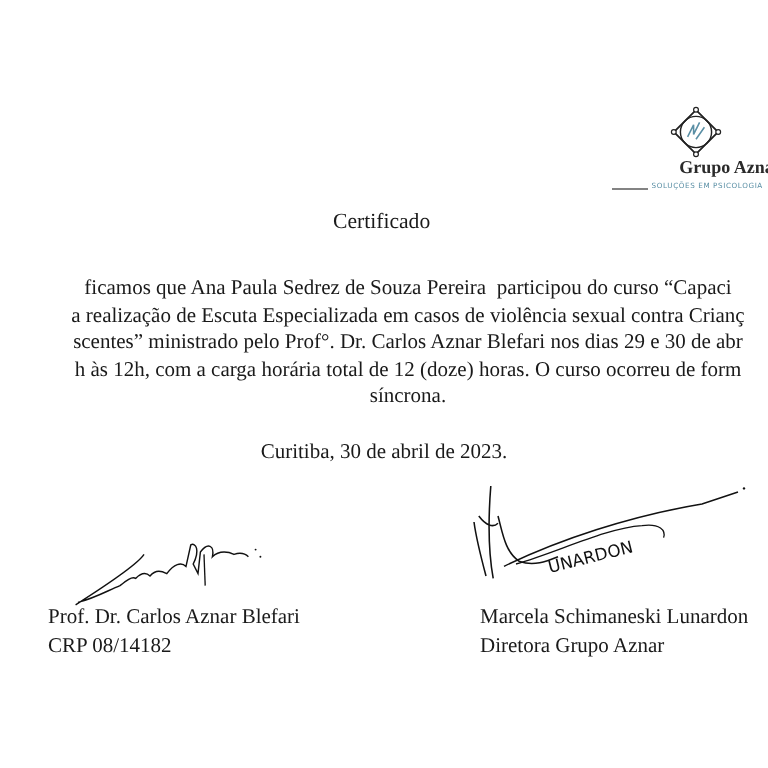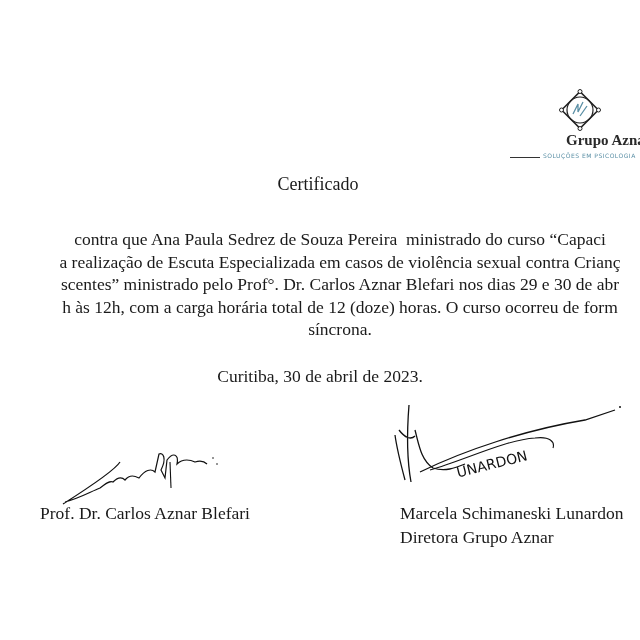--- a/index.html
+++ b/index.html
@@ -36,21 +36,21 @@
     <path d="M15 26 L20 16 L20 24 L25 14 M22 28 L29 18" fill="none" stroke="#5a8fa5" stroke-width="1.3"></path>
   </svg>
   <span class="brand">Grupo Aznar</span>
   <span class="tag-line"></span>
   <span class="tagline">SOLUÇÕES EM PSICOLOGIA</span>
 </div>
 
 <div class="title">Certificado</div>
 
 <div class="body-text">
-  <span class="line"><span>contra que </span><b>Ana Paula Sedrez de Souza Pereira</b><span style="white-space:pre">  ministrado do curso “Capaci</span></span>
+  <span class="line"><span>ficamos que </span><b>Ana Paula Sedrez de Souza Pereira</b><span style="white-space:pre">  participou do curso “Capaci</span></span>
   <span class="line">a realização de Escuta Especializada em casos de violência sexual contra Crianç</span>
   <span class="line">scentes” ministrado pelo Prof°. Dr. Carlos Aznar Blefari nos dias 29 e 30 de abr</span>
   <span class="line">h às 12h, com a carga horária total de 12 (doze) horas. O curso ocorreu de form</span>
   <span class="line">síncrona.</span>
 </div>
 
 <div class="place-date">Curitiba, 30 de abril de 2023.</div>
 
 <svg class="sig-svg" style="left:55px;top:440px" width="180" height="70" viewBox="0 0 180 70">
   <path d="M8 64 C30 50 60 30 65 22 M10 62 C25 58 35 52 45 48 C50 44 55 40 58 42 C62 38 66 36 70 40 C75 34 80 36 84 38 C90 30 96 28 100 32 L104 14 C108 12 112 18 106 30 L110 38 L112 20 C118 12 124 14 122 24 C128 18 136 20 140 22 C146 20 150 22 152 24" fill="none" stroke="#111" stroke-width="1.2"></path>
@@ -62,18 +62,19 @@
 <svg class="sig-svg" style="left:385px;top:390px" width="240" height="100" viewBox="0 0 240 100">
   <path d="M10 45 C12 60 16 75 20 90 M24 15 C22 40 22 70 26 92 M14 40 C20 48 26 50 30 46 M30 40 C34 55 36 70 48 78 C60 82 70 78 80 74" fill="none" stroke="#111" stroke-width="1.3"></path>
   <path d="M35 82 C80 60 140 40 200 30 L230 20" fill="none" stroke="#111" stroke-width="1.3"></path>
   <path d="M45 80 C80 70 120 50 150 48 C165 46 170 52 168 58" fill="none" stroke="#111" stroke-width="1.1"></path>
   <text x="70" y="78" font-size="14" font-family="DejaVu Sans, sans-serif" fill="#111" transform="rotate(-14 110 70)">UNARDON</text>
   <circle cx="235" cy="17" r="1" fill="#111"></circle>
 </svg>
 
 <div class="sig sig1">
   <div>Prof. Dr. Carlos Aznar Blefari</div>
+  <div>CRP 08/14182</div>
 </div>
 
 <div class="sig sig2">
   <div>Marcela Schimaneski Lunardon</div>
   <div>Diretora Grupo Aznar</div>
 </div>
 
 </body></html>

